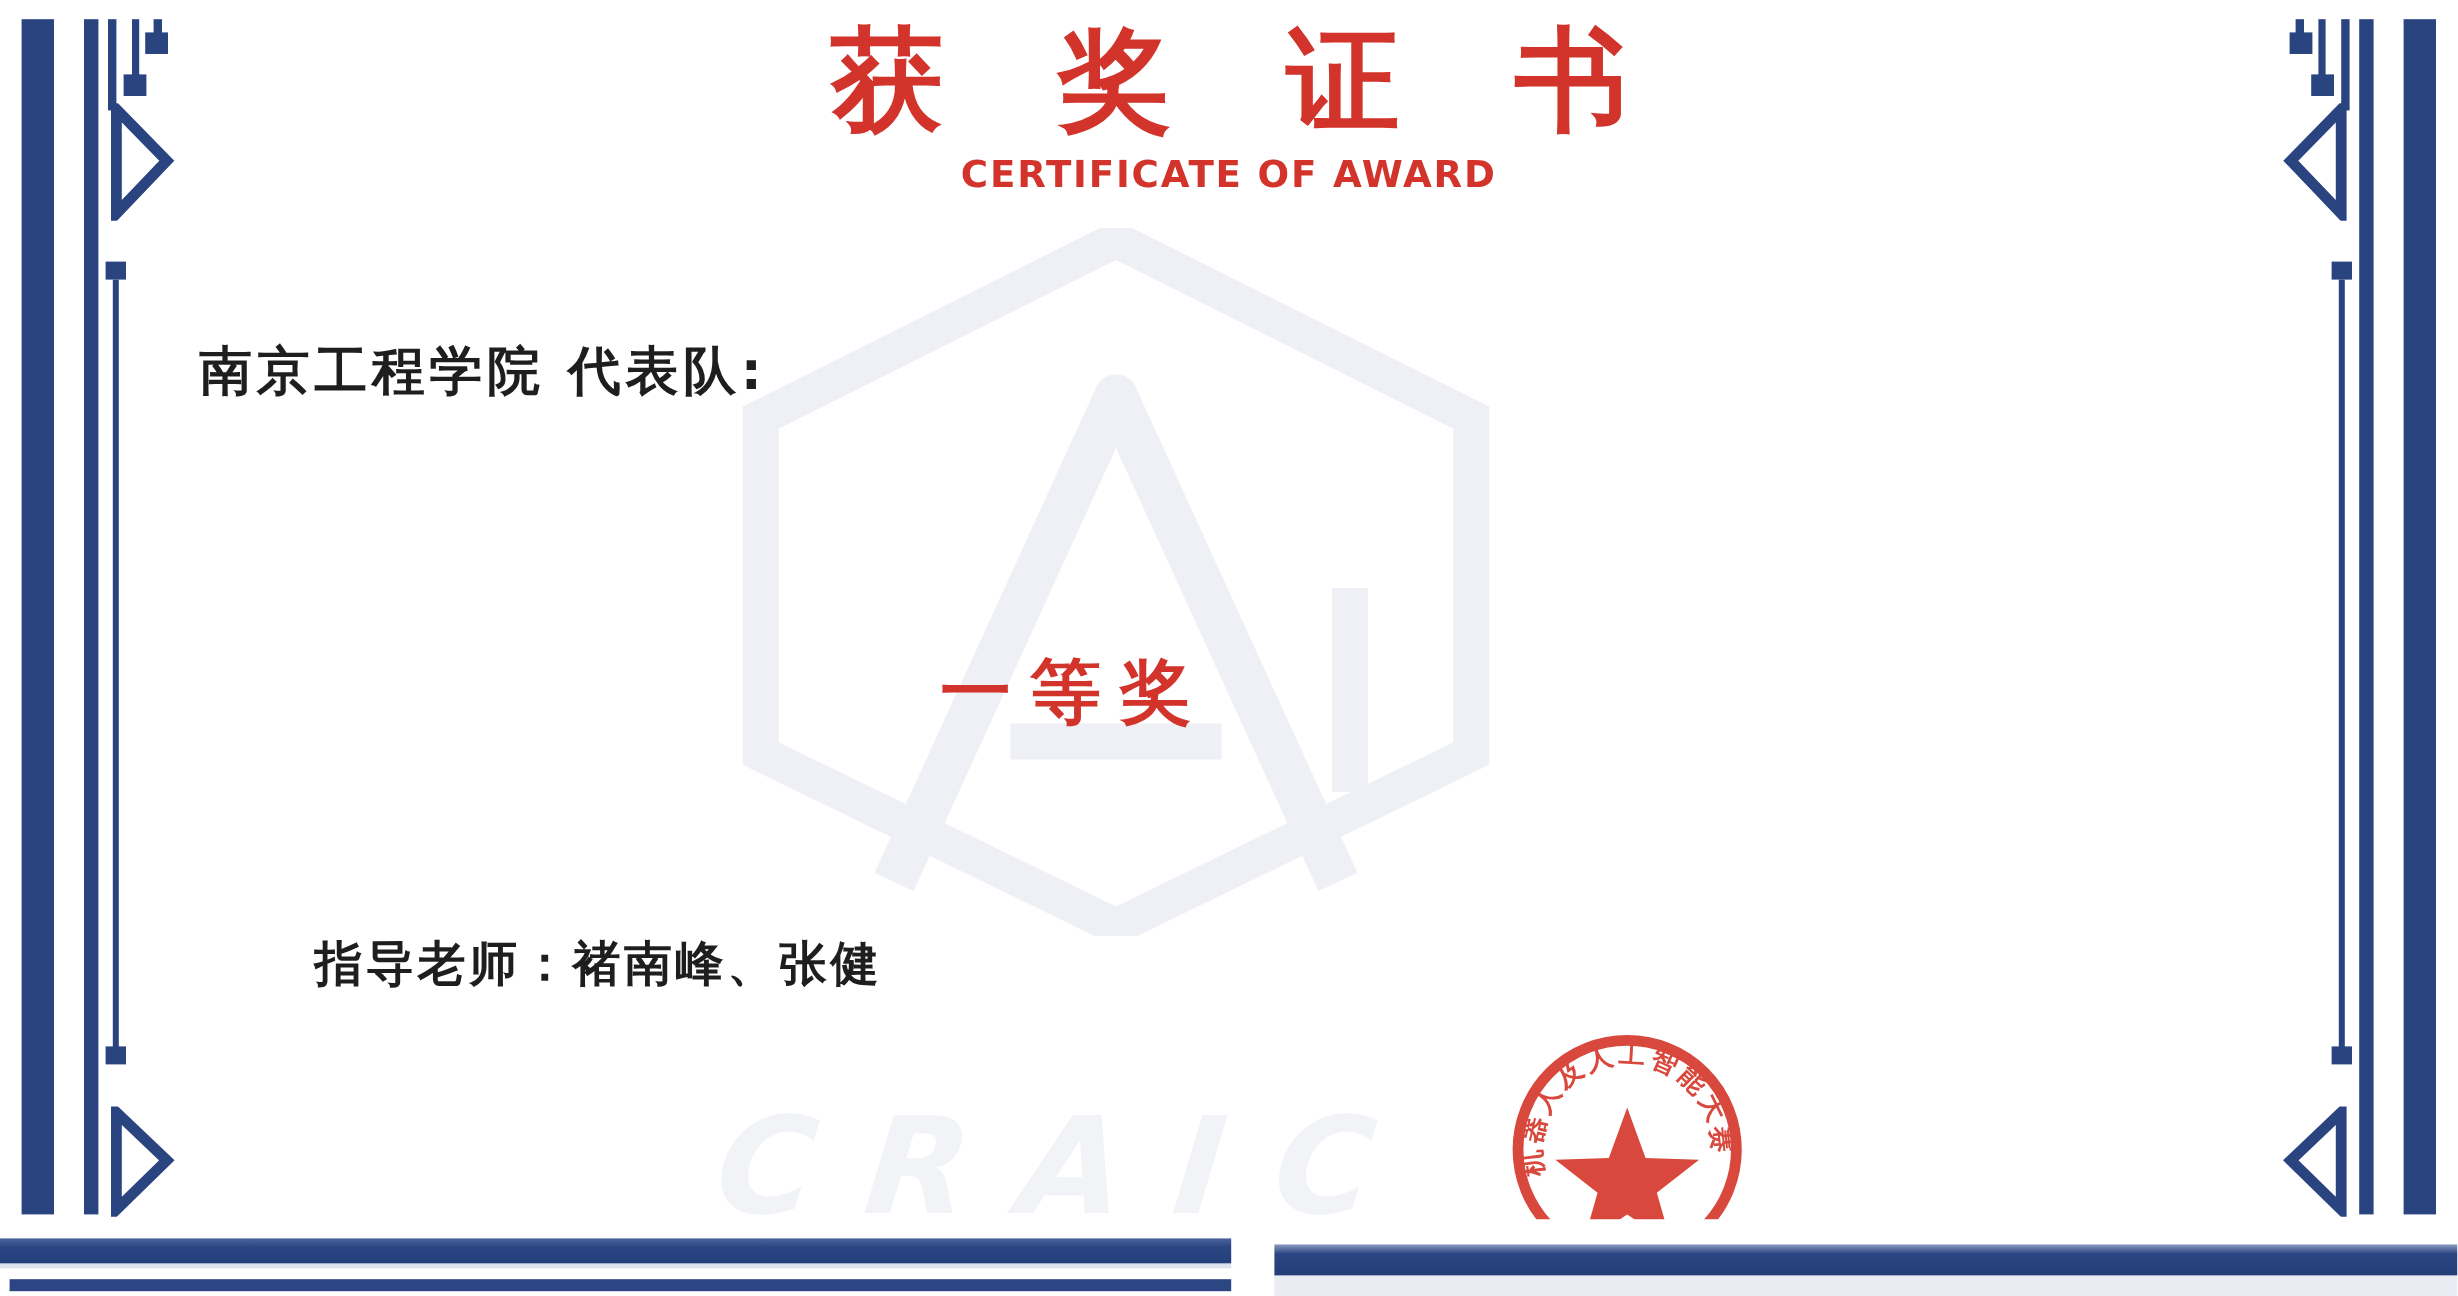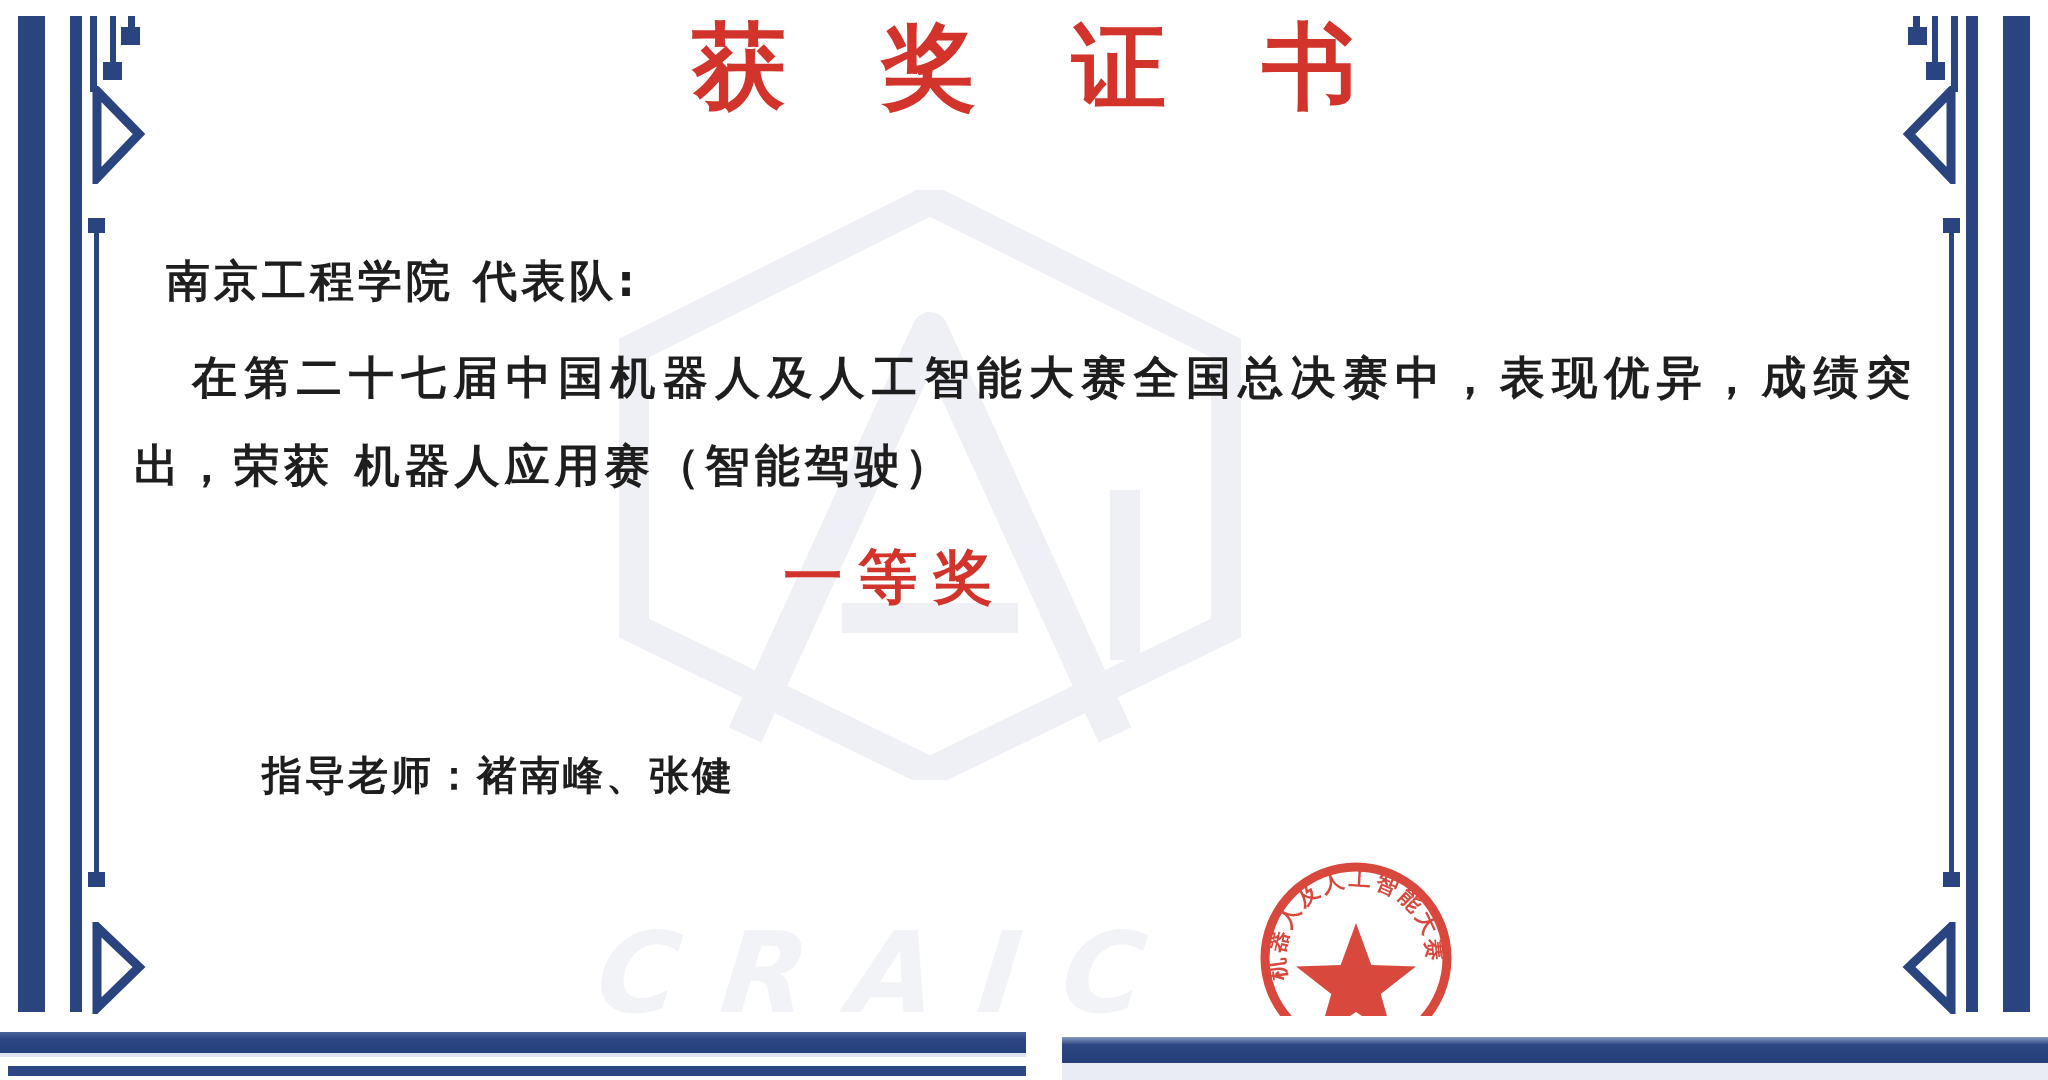--- a/index.html
+++ b/index.html
@@ -30,21 +30,21 @@
   .tri{position:absolute;}
   .tri-top{left:92px;top:86px;}
   .tri-bot{left:92px;top:922px;}
 
   
   .red{color:#d2342b;}
   .title{position:absolute;left:0;top:4px;width:2048px;text-align:center;z-index:3;
     font-size:94px;font-weight:900;letter-spacing:96px;padding-left:96px;box-sizing:border-box;white-space:nowrap;}
   .subtitle{position:absolute;left:0;top:128px;width:2048px;text-align:center;z-index:3;
     font-size:31px;font-weight:bold;letter-spacing:1.5px;}
-  .ink{color:#1e1e1e;font-weight:600;}
+  .ink{color:#1e1e1e;font-weight:600;margin-top:28px;}
   .recipient{position:absolute;left:166px;top:252px;font-size:44px;letter-spacing:4px;z-index:3;}
   .body-par{position:absolute;left:134px;top:334px;width:1782px;font-size:45px;line-height:88px;
     letter-spacing:5px;text-indent:58px;text-align:justify;z-index:3;}
   .award{position:absolute;left:0;top:538px;width:1776px;text-align:center;z-index:3;
     font-size:59px;font-weight:900;letter-spacing:16px;padding-left:16px;box-sizing:border-box;}
   .members{position:absolute;left:262px;top:676px;font-size:40px;letter-spacing:3px;z-index:3;}
   .advisors{position:absolute;left:262px;top:748px;font-size:40px;letter-spacing:3px;z-index:3;text-align:center;}
   .issue{position:absolute;left:262px;top:842px;font-size:40px;letter-spacing:3px;z-index:3;}
   .issuer{position:absolute;left:1200px;top:962px;font-size:44px;letter-spacing:2px;font-weight:700;color:#141414;z-index:4;white-space:nowrap;}
 
@@ -105,22 +105,22 @@
     </svg>
     <div class="bar mid-cap-top"></div>
     <div class="bar mid-line"></div>
     <div class="bar mid-cap-bot"></div>
     <svg class="tri tri-bot" width="54" height="92" viewBox="0 0 54 92">
       <polygon points="5,5 47,45 5,86" fill="#ffffff" stroke="#2a4480" stroke-width="9"></polygon>
     </svg>
   </div>
 
   <div class="title red">获奖证书</div>
+  <div class="subtitle red">CERTIFICATE OF AWARD</div>
   <div class="recipient ink">南京工程学院 代表队:</div>
-  <div class="body-par ink">在第二十七届中国机器人及人工智能大赛全国总决赛中，表现优异，成绩突出，荣获 机器人应用赛（智能驾驶）</div>
   <div class="award red">一等奖</div>
   <div class="advisors ink">指导老师：褚南峰、张健</div>
 
   <svg class="seal" width="208" height="160" viewBox="0 0 208 160">
     <defs>
       <path id="sealArc" d="M 35.1,123 A 72,72 0 1 1 172.9,123" fill="none"></path>
     </defs>
     <circle cx="104" cy="102" r="91" fill="none" stroke="#d63b2e" stroke-width="9"></circle>
     <polygon points="104,67 119.3,109 163.9,110.5 128.7,138 141,181 104,156 67,181 79.3,138 44.1,110.5 88.7,109" fill="#d63b2e"></polygon>
     <text font-size="22" font-weight="bold" fill="#d63b2e" letter-spacing="2">

